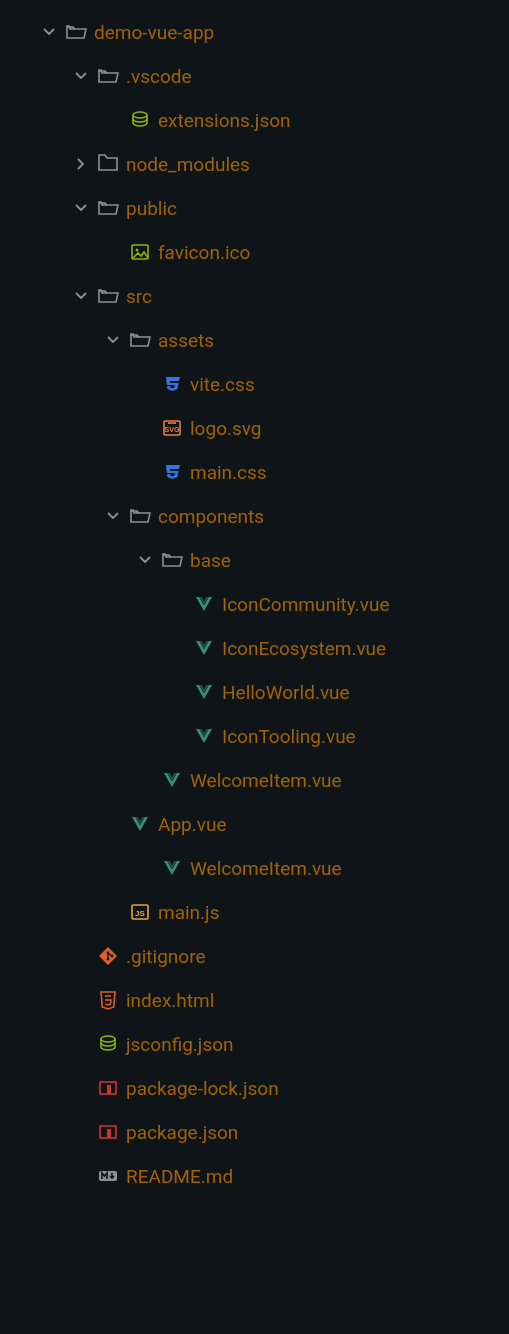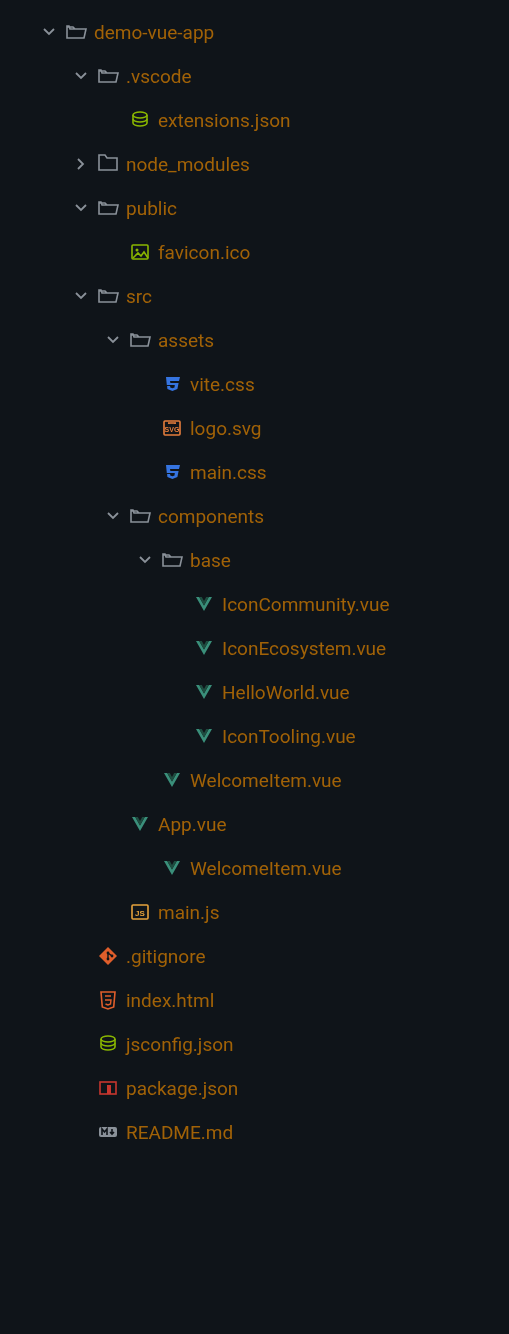--- a/index.html
+++ b/index.html
@@ -319,20 +319,30 @@
       <span class="label">jsconfig.json</span>
     </div>
     <div class="tree-item">
       <span class="indent" style="width: 68px;"></span>
       <span class="chevron"></span>
       <span class="file-icon">
         <svg viewBox="0 0 22 22">
           <use href="#ico-npm"></use>
         </svg>
       </span>
+      <span class="label">package-lock.json</span>
+    </div>
+    <div class="tree-item">
+      <span class="indent" style="width: 68px;"></span>
+      <span class="chevron"></span>
+      <span class="file-icon">
+        <svg viewBox="0 0 22 22">
+          <use href="#ico-npm"></use>
+        </svg>
+      </span>
       <span class="label">package.json</span>
     </div>
     <div class="tree-item">
       <span class="indent" style="width: 68px;"></span>
       <span class="chevron"></span>
       <span class="file-icon">
         <svg viewBox="0 0 22 22">
           <use href="#ico-md"></use>
         </svg>
       </span>

